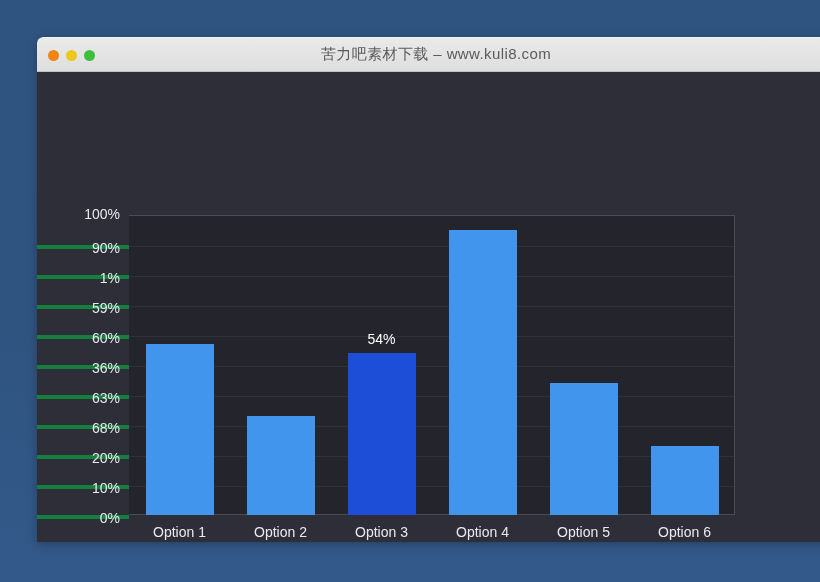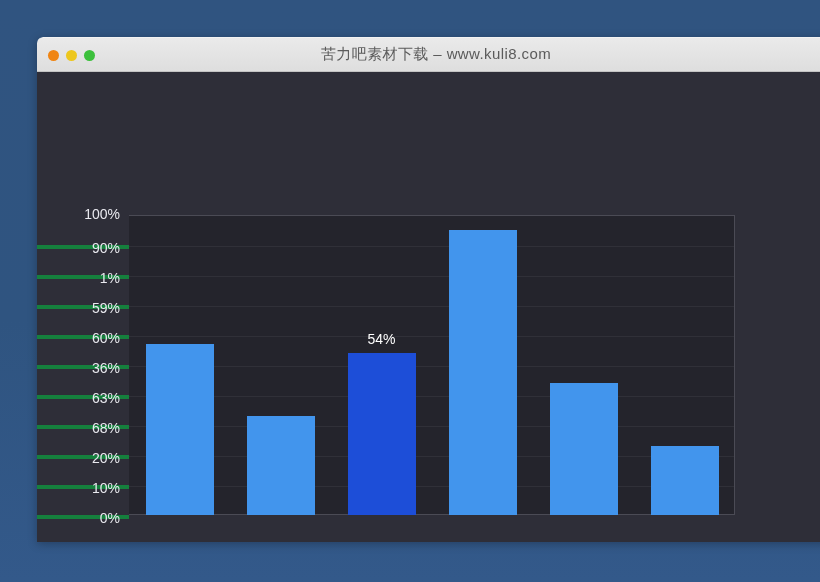--- a/index.html
+++ b/index.html
@@ -227,18 +227,26 @@
             <div class="col">
               <div class="bar" style="height: 285px;"></div>
             </div>
             <div class="col">
               <div class="bar" style="height: 132px;"></div>
             </div>
             <div class="col">
               <div class="bar" style="height: 69px;"></div>
             </div>
           </div>
+        <div id="xaxis">
+            <div class="xlabel">Option 1</div>
+            <div class="xlabel">Option 2</div>
+            <div class="xlabel">Option 3</div>
+            <div class="xlabel">Option 4</div>
+            <div class="xlabel">Option 5</div>
+            <div class="xlabel">Option 6</div>
+          </div>
 
       </div>
     </div>
 
   </div>
 </div>
 
 </body></html>

